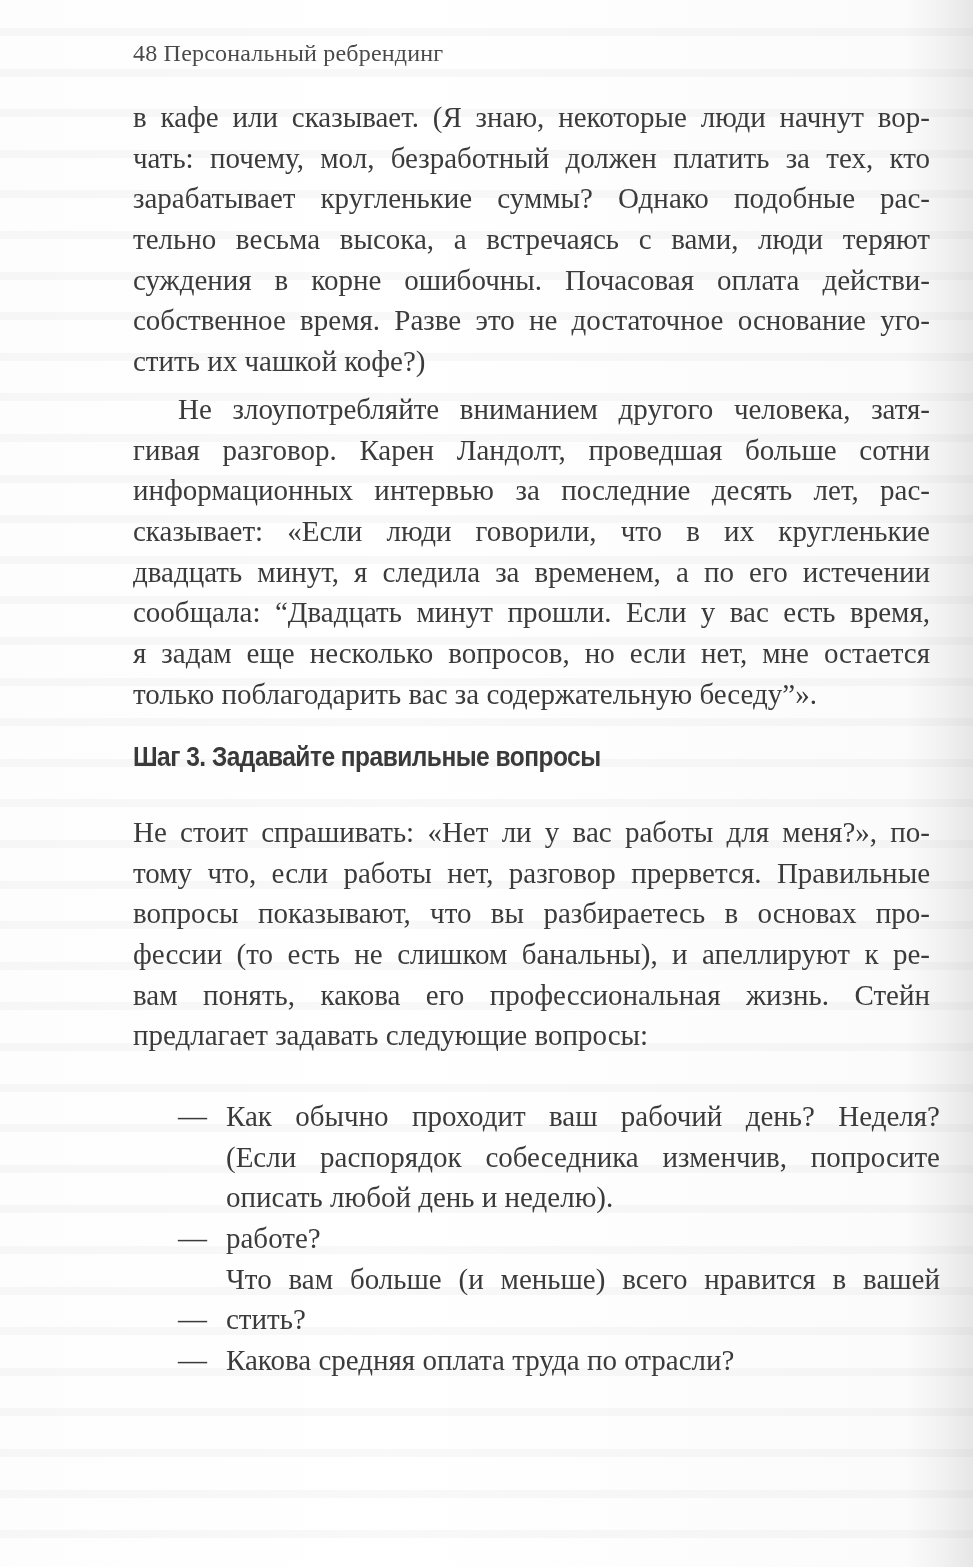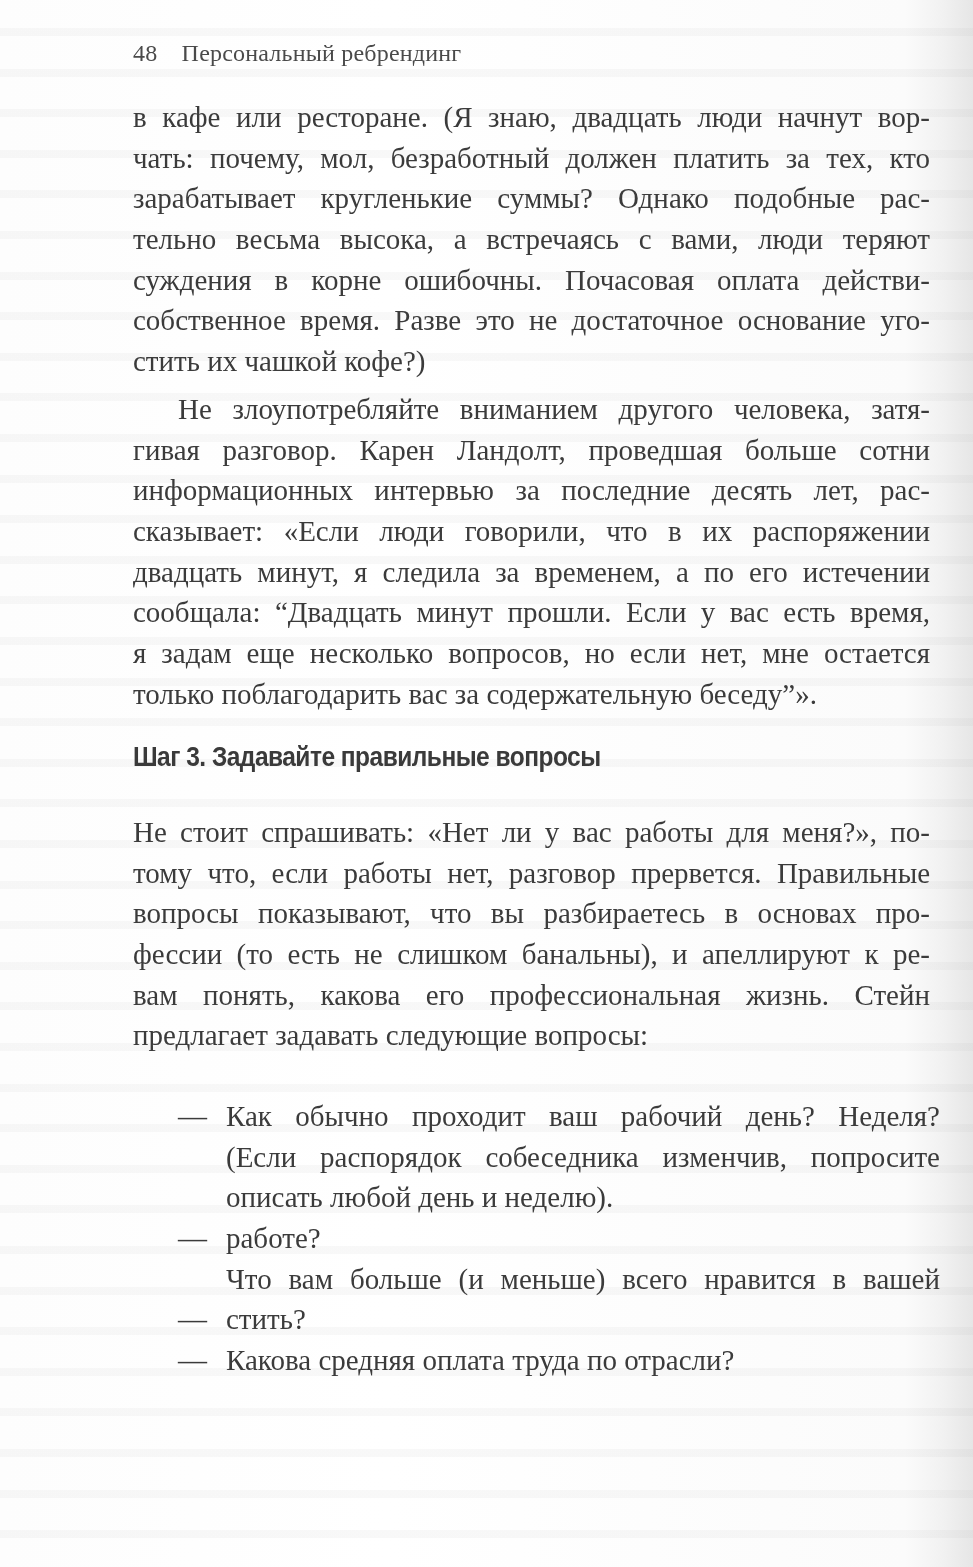--- a/index.html
+++ b/index.html
@@ -37,21 +37,20 @@
     .running-head {
       position: absolute;
       left: 133px;
       top: 40px;
       font-size: 24px;
       color: #4a4a4a;
       letter-spacing: 0.2px;
       white-space: nowrap;
     }
     .running-head .page-num {
-      margin-right: 18px;
     }
     .text-block {
       position: absolute;
       left: 133px;
       width: 797px;
     }
     .line {
       display: block;
       height: 40.7px;
       line-height: 40.7px;
@@ -115,34 +114,34 @@
 
 <div class="page">
   <div class="bleed"></div>
 
   <div class="running-head">
     <span class="page-num">48</span>
     <span>Персональный ребрендинг</span>
   </div>
 
   <div class="text-block" id="para1">
-    <span class="line">в кафе или ресторане. (Я знаю, двадцать люди начнут вор-</span>
+    <span class="line">в кафе или сказывает. (Я знаю, некоторые люди начнут вор-</span>
     <span class="line">чать: почему, мол, безработный должен платить за тех, кто</span>
     <span class="line">зарабатывает кругленькие суммы? Однако подобные рас-</span>
     <span class="line">тельно весьма высока, а встречаясь с вами, люди теряют</span>
     <span class="line">суждения в корне ошибочны. Почасовая оплата действи-</span>
     <span class="line">собственное время. Разве это не достаточное основание уго-</span>
     <span class="line last">стить их чашкой кофе?)</span>
   </div>
 
   <div class="text-block" id="para2">
     <span class="line para-indent">Не злоупотребляйте вниманием другого человека, затя-</span>
     <span class="line">гивая разговор. Карен Ландолт, проведшая больше сотни</span>
     <span class="line">информационных интервью за последние десять лет, рас-</span>
-    <span class="line">сказывает: «Если люди говорили, что в их распоряжении</span>
+    <span class="line">сказывает: «Если люди говорили, что в их кругленькие</span>
     <span class="line">двадцать минут, я следила за временем, а по его истечении</span>
     <span class="line">сообщала: “Двадцать минут прошли. Если у вас есть время,</span>
     <span class="line">я задам еще несколько вопросов, но если нет, мне остается</span>
     <span class="line last">только поблагодарить вас за содержательную беседу”».</span>
   </div>
 
   <div id="heading">Шаг 3. Задавайте правильные вопросы</div>
 
   <div class="text-block" id="para3">
     <span class="line">Не стоит спрашивать: «Нет ли у вас работы для меня?», по-</span>

